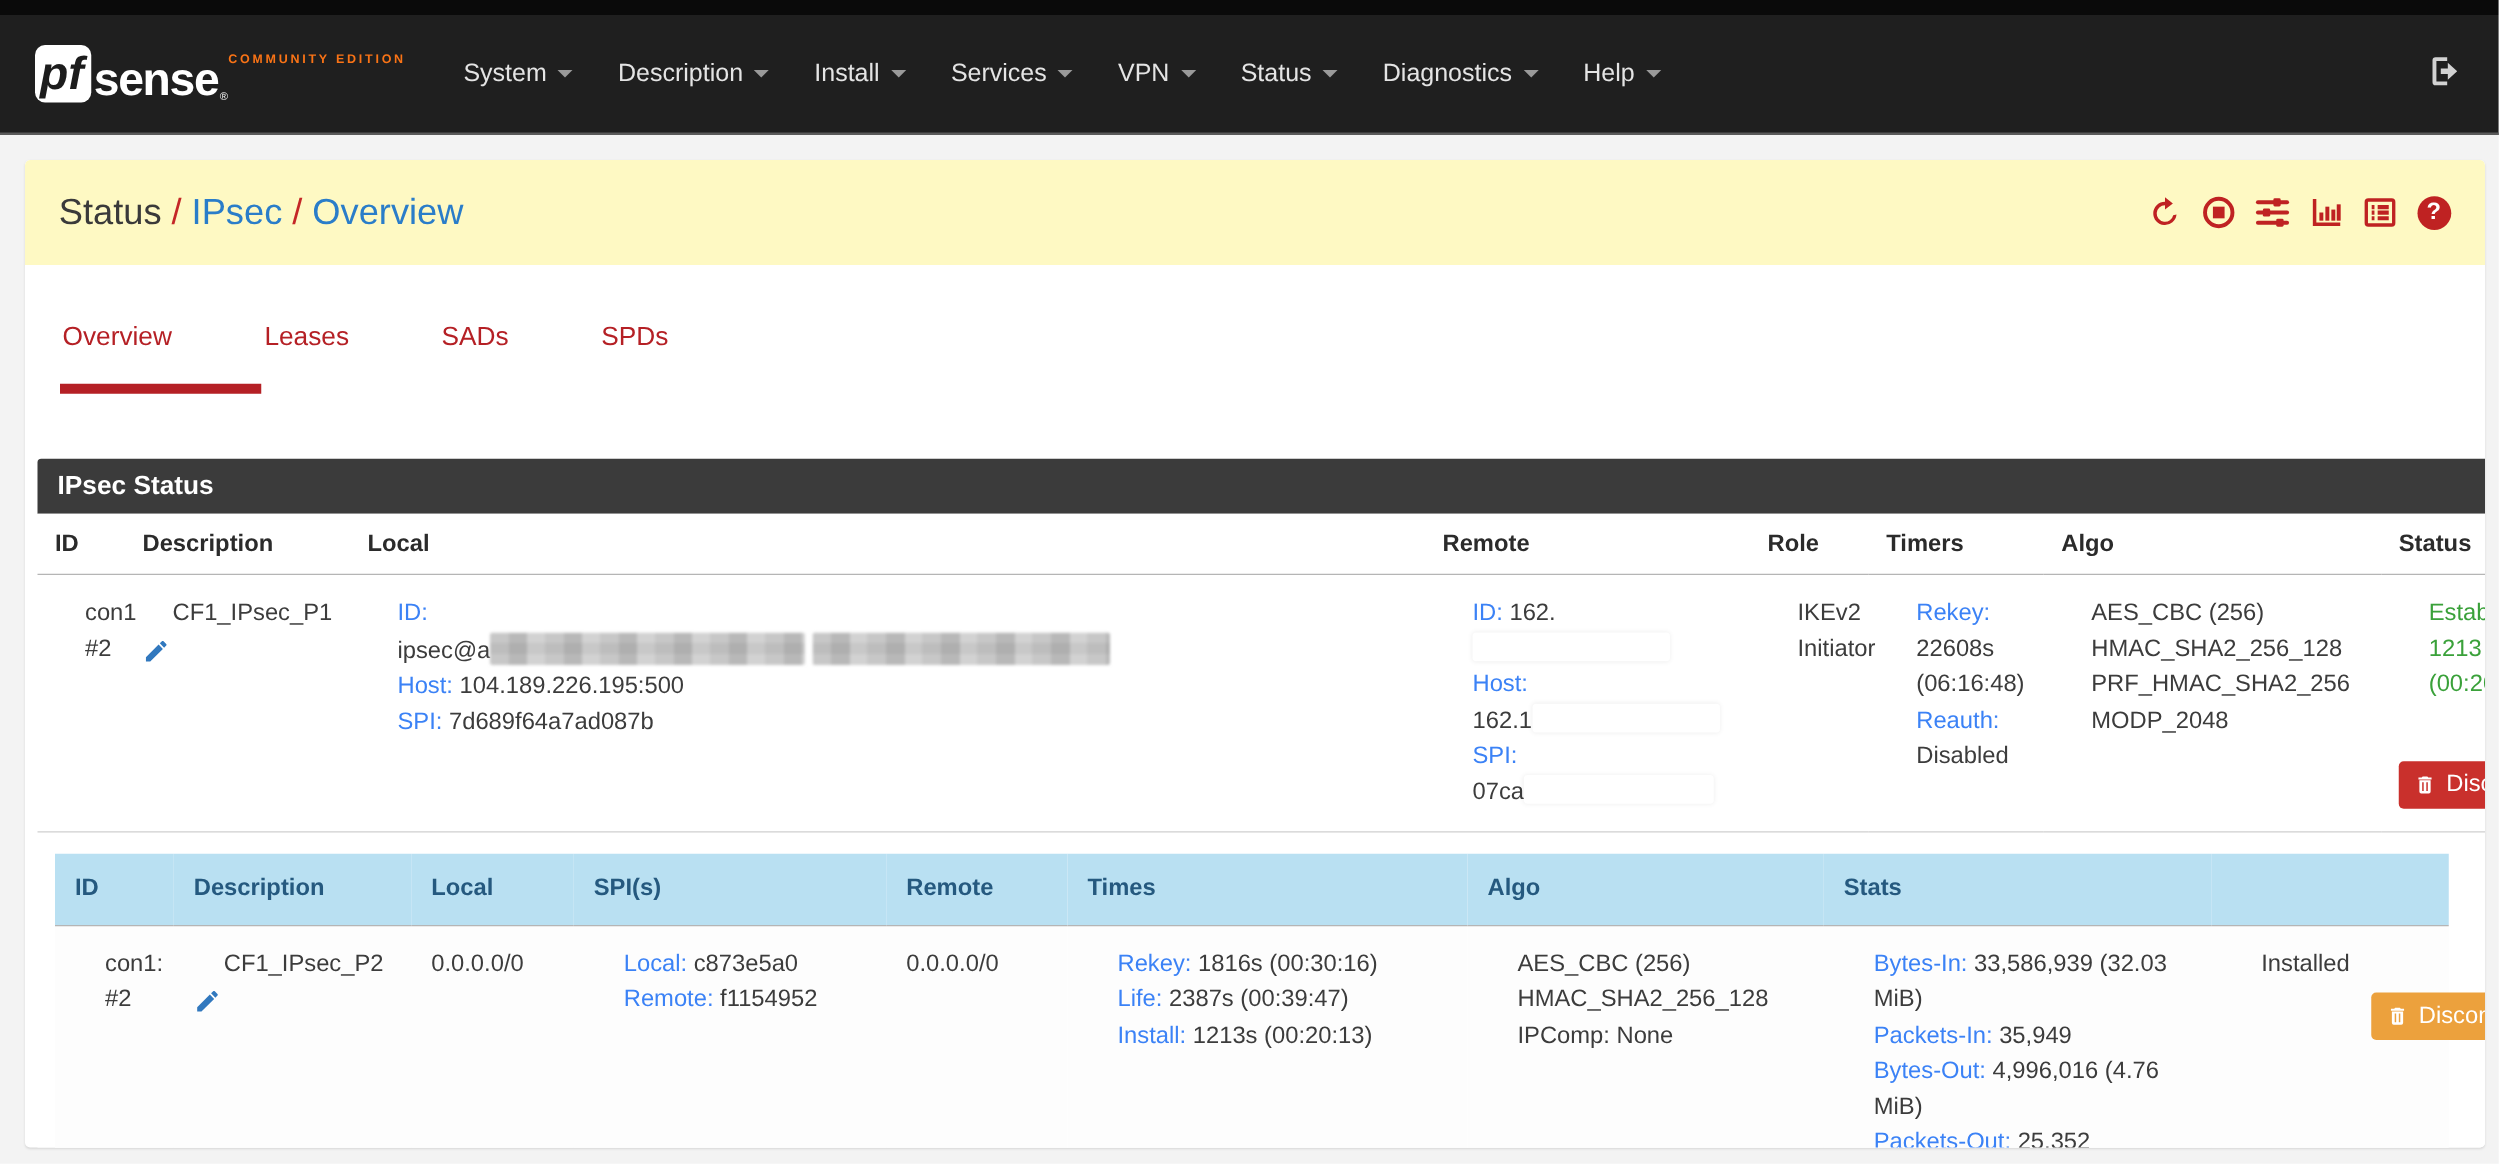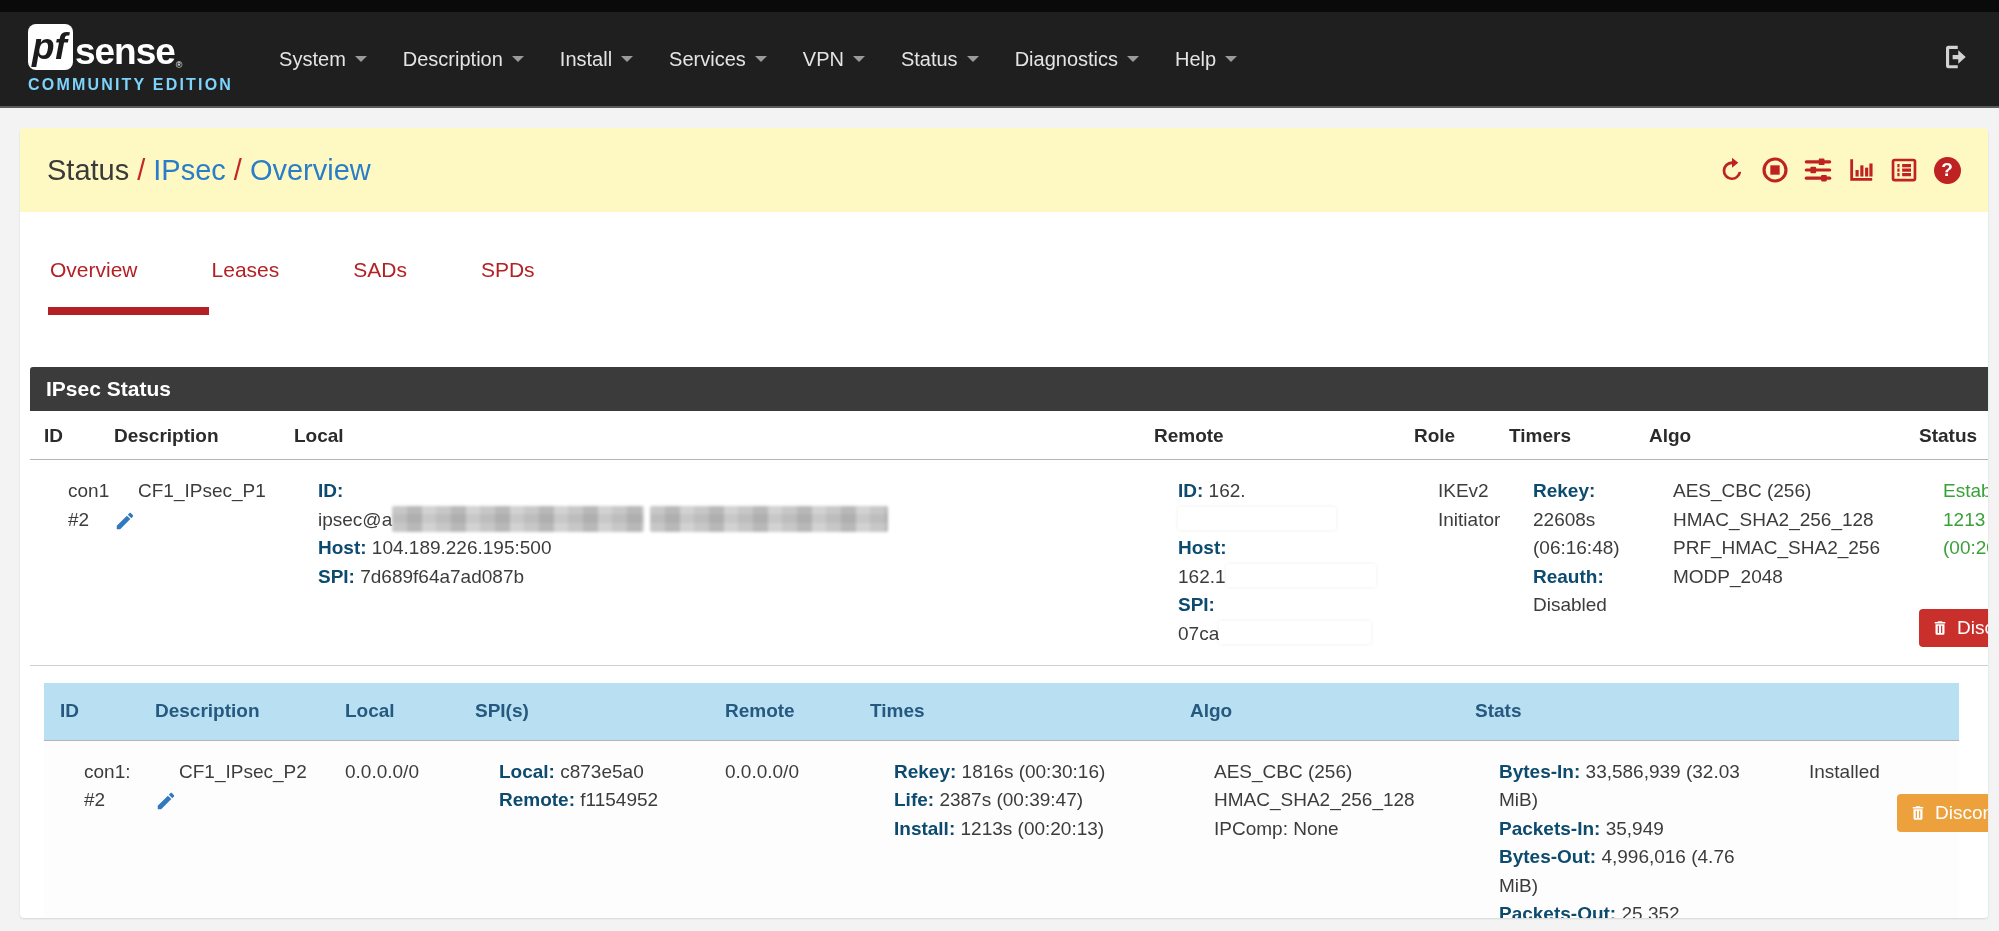--- a/index.html
+++ b/index.html
@@ -3,27 +3,27 @@
 <meta charset="utf-8">
 <style>
   * { margin:0; padding:0; box-sizing:border-box; }
   html,body { width:1999px; height:931px; overflow:hidden; }
   body { font-family:"Liberation Sans", sans-serif; background:#f3f3f3; color:#3c3c3c; }
 
   
   .topstrip { height:12px; background:#0a0a0a; }
   .navbar { height:96px; background:#1f1f1f; border-bottom:2px solid #5a5a5a;
             display:flex; align-items:center; padding:0 28px; }
-  .brand { display:flex; flex-direction:column; margin-right:46px; cursor:pointer; }
+  .brand { display:flex; flex-direction:row; margin-right:46px; cursor:pointer; }
   .brand-line { display:flex; align-items:flex-end; }
   .brand-pf { background:#fff; color:#1c1c1c; font-weight:bold; font-style:italic;
               font-size:37px; line-height:1; padding:4px 6px 5px 4px; border-radius:8px; }
   .brand-sense { color:#fff; font-weight:bold; font-size:37px; line-height:1; margin-left:2px; letter-spacing:-1px;}
   .brand-reg { color:#fff; font-size:9px; align-self:flex-end; margin-left:1px; }
-  .brand-tag { color:#7dd3fc; font-size:16px; font-weight:bold; letter-spacing:2.2px; margin-top:6px; }
+  .brand-tag { color:#f97316; font-size:10px; font-weight:bold; letter-spacing:2.2px; margin-top:6px; }
   .nav-menu { display:flex; gap:36px; align-items:center; }
   .nav-item { color:#e4e4e4; font-size:20px; display:flex; align-items:center; gap:9px; cursor:pointer; }
   .caret { width:0; height:0; border-left:6px solid transparent; border-right:6px solid transparent;
            border-top:6px solid #9a9a9a; display:inline-block; }
   .nav-logout { margin-left:auto; cursor:pointer; display:flex; align-items:center; }
 
   
   .card { margin:20px 11px 0 20px; background:#fff; border-radius:4px;
           height:790px; overflow:hidden; box-shadow:0 1px 2px rgba(0,0,0,.12); }
   .crumbbar { background:#fef9c3; height:84px; display:flex; align-items:center;
@@ -45,21 +45,21 @@
 
   
   .panel { margin:52px 0 0 10px; width:2040px; }
   .panel-heading { background:#3b3b3b; color:#fff; font-weight:bold; font-size:21px;
                    padding:10px 16px; border-radius:3px 3px 0 0; }
   table { border-collapse:collapse; table-layout:fixed; background:#fff; }
   .p1 { width:2040px; font-size:19px; }
   .p1 thead th { text-align:left; font-size:19px; color:#2b2b2b; padding:14px 14px 12px 14px;
                  border-bottom:1px solid #b5b5b5; }
   .p1 tbody td { vertical-align:top; padding:17px 14px; line-height:1.5; }
-  .b { font-weight:bold; color:#0c4a6e; }
+  .b { font-weight:normal; color:#3b82f6; }
   .line { display:block;margin-left:24px; }
   .status-green { color:#3aa13a; white-space:nowrap; }
   .redact-blur { display:inline-block; height:26px; vertical-align:-6px; border-radius:2px;
     background:repeating-linear-gradient(90deg,#c7c7c7 0 15px,#b8b8b8 15px 30px,#d2d2d2 30px 44px),
                repeating-linear-gradient(0deg,rgba(255,255,255,.45) 0 9px,rgba(0,0,0,.05) 9px 18px);
     background-blend-mode:multiply; filter:blur(1.4px); }
   .whitebox { display:inline-block; height:23px; vertical-align:-4px; background:#fff;
               border-radius:3px; box-shadow:0 0 4px rgba(0,0,0,.07); }
   .pencil { cursor:pointer; display:inline-block; margin-top:4px; }
   .pencil svg { width:22px; height:22px; fill:#3178be; }

